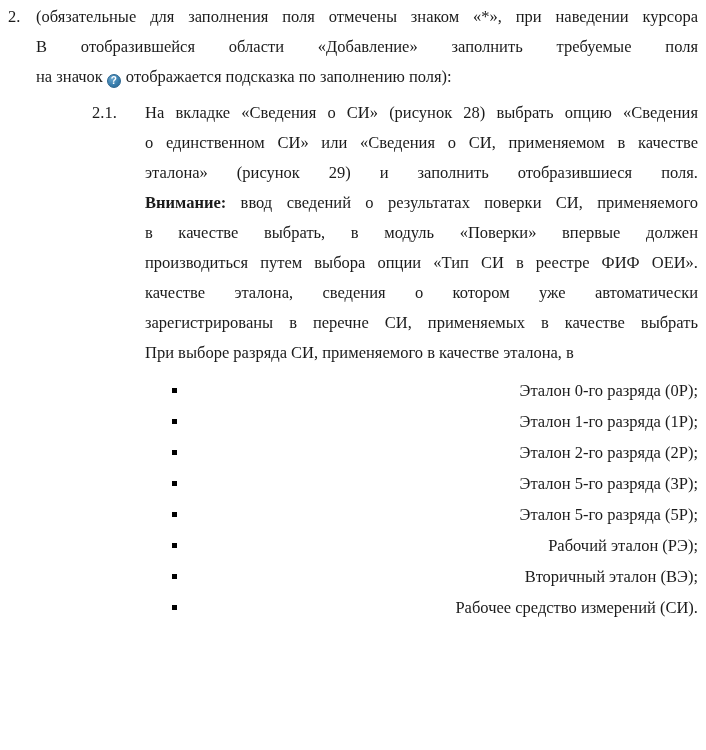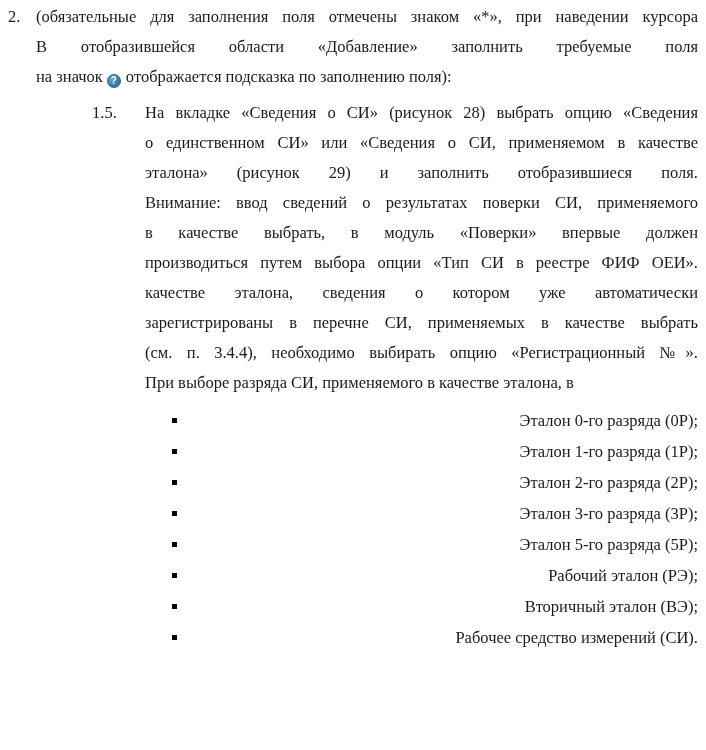--- a/index.html
+++ b/index.html
@@ -44,21 +44,21 @@
   }
   .doc-line {
     text-align: justify;
     text-align-last: justify;
   }
   .doc-line.last-line,
   .just-lines .doc-line:last-child {
     text-align: justify;
     text-align-last: left;
   }
-  .bold { font-weight: normal; }
+  .bold { font-weight: bold; }
   .help-icon {
     display: inline-block;
     width: 14px;
     height: 14px;
     border-radius: 50%;
     background: radial-gradient(circle at 35% 30%, #6aa7cf 0%, #3a7fae 55%, #2b668f 100%);
     border: 1px solid #2a648f;
     box-sizing: border-box;
     vertical-align: -2px;
     margin: 0 5px 0 4px;
@@ -94,39 +94,38 @@
 <div class="page">
 
   <div class="para item2">
     <span class="item-number">2.</span>
     <div class="doc-line">(обязательные для заполнения поля отмечены знаком «*», при наведении курсора</div>
     <div class="doc-line">В отобразившейся области «Добавление» заполнить требуемые поля</div>
     <div class="doc-line last-line"><span>на значок</span><span class="help-icon">?</span><span>отображается подсказка по заполнению поля):</span></div>
   </div>
 
   <div class="para item21">
-    <span class="item-number">1.5.</span>
+    <span class="item-number">2.1.</span>
     <div class="just-lines">
         <div class="doc-line"><span class="bold"></span><span>На вкладке «Сведения о СИ» (рисунок 28) выбрать опцию «Сведения</span></div>
         <div class="doc-line"><span class="bold"></span><span>о единственном СИ» или «Сведения о СИ, применяемом в качестве</span></div>
         <div class="doc-line"><span class="bold"></span><span>эталона» (рисунок 29) и заполнить отобразившиеся поля.</span></div>
         <div class="doc-line"><span class="bold">Внимание:</span><span> ввод сведений о результатах поверки СИ, применяемого</span></div>
         <div class="doc-line"><span class="bold"></span><span>в качестве выбрать, в модуль «Поверки» впервые должен</span></div>
         <div class="doc-line"><span class="bold"></span><span>производиться путем выбора опции «Тип СИ в реестре ФИФ ОЕИ».</span></div>
         <div class="doc-line"><span class="bold"></span><span>качестве эталона, сведения о котором уже автоматически</span></div>
         <div class="doc-line"><span class="bold"></span><span>зарегистрированы в перечне СИ, применяемых в качестве выбрать</span></div>
-        <div class="doc-line"><span class="bold"></span><span>(см. п. 3.4.4), необходимо выбирать опцию «Регистрационный №».</span></div>
         <div class="doc-line"><span class="bold"></span><span>При выборе разряда СИ, применяемого в качестве эталона, в</span></div>
       </div>
   </div>
 
   <div class="bullet-list">
       <div class="bullet-item"><span class="bullet-marker"></span><span>Эталон 0-го разряда (0Р);</span></div>
       <div class="bullet-item"><span class="bullet-marker"></span><span>Эталон 1-го разряда (1Р);</span></div>
       <div class="bullet-item"><span class="bullet-marker"></span><span>Эталон 2-го разряда (2Р);</span></div>
-      <div class="bullet-item"><span class="bullet-marker"></span><span>Эталон 3-го разряда (3Р);</span></div>
+      <div class="bullet-item"><span class="bullet-marker"></span><span>Эталон 5-го разряда (3Р);</span></div>
       <div class="bullet-item"><span class="bullet-marker"></span><span>Эталон 5-го разряда (5Р);</span></div>
       <div class="bullet-item"><span class="bullet-marker"></span><span>Рабочий эталон (РЭ);</span></div>
       <div class="bullet-item"><span class="bullet-marker"></span><span>Вторичный эталон (ВЭ);</span></div>
       <div class="bullet-item"><span class="bullet-marker"></span><span>Рабочее средство измерений (СИ).</span></div>
     </div>
 
 </div>
 
 </body></html>

